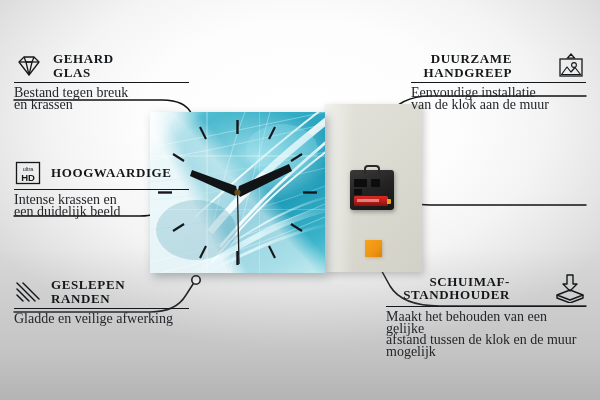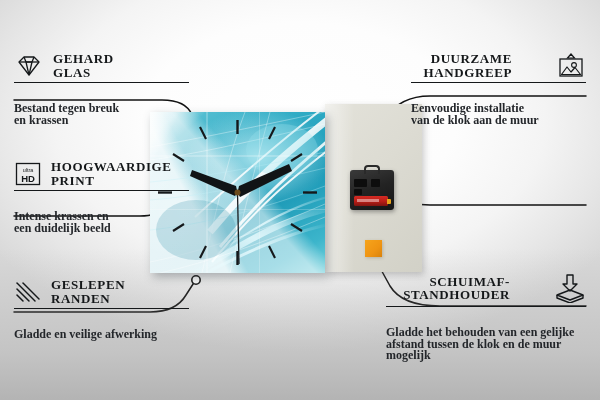--- a/index.html
+++ b/index.html
@@ -29,21 +29,21 @@
   .title{
     font-family:"Liberation Serif",serif;
     font-weight:700;font-size:13px;line-height:13.5px;
     letter-spacing:.6px;color:#15181a;text-transform:uppercase;
   }
   .feat.left .title{text-align:left;}
   .feat.right .title{text-align:right;}
   .rule{height:1.4px;background:#15181a;margin-top:3px;}
   .desc{
     font-family:"Liberation Serif",serif;
-    font-size:12px;line-height:11.4px;color:#23262a;margin-top:20px;font-weight:bold;
+    font-size:14px;line-height:11.4px;color:#23262a;margin-top:4px;
   }
   .feat.right .desc{text-align:left;}
   .ico{flex:0 0 auto;display:block;}
 
   
   #product{position:absolute;z-index:3;}
   .backpanel{
     position:absolute;left:325px;top:104px;width:97px;height:168px;
     background:linear-gradient(135deg,#e3e2da 0%,#dcdbd2 45%,#d2d1c7 100%);
     box-shadow:2px 3px 7px rgba(90,90,90,.32);
@@ -263,21 +263,20 @@
 
   <div class="feat left" style="left:14px;top:160px;width:175px;">
     <div class="head">
       <svg class="ico" width="28" height="26" viewBox="0 0 28 26">
         <rect x="2.5" y="2.5" width="23" height="21" fill="none" stroke="#15181a" stroke-width="1.3"></rect>
         <text x="14" y="11" font-family="Liberation Sans, sans-serif" font-size="5.4" text-anchor="middle" fill="#15181a">ultra</text>
         <text x="14" y="20.5" font-family="Liberation Sans, sans-serif" font-size="9.5" font-weight="bold" text-anchor="middle" fill="#15181a">HD</text>
       </svg>
       <div>
         <div class="title">HOOGWAARDIGE</div>
-        <div class="title">PRINT</div>
       </div>
     </div>
     <div class="rule"></div>
     <div class="desc">
       <div>Intense krassen en</div>
       <div>een duidelijk beeld</div>
     </div>
   </div>
 
   <div class="feat left" style="left:14px;top:278px;width:175px;">
@@ -330,18 +329,18 @@
         <div class="title">STANDHOUDER</div>
       </div>
       <svg class="ico" width="32" height="30" viewBox="0 0 32 30">
         <path d="M13,2 L19,2 L19,11 L23,11 L16,18 L9,11 L13,11 Z" fill="none" stroke="#15181a" stroke-width="1.4" stroke-linejoin="round"></path>
         <path d="M16,17 L29,22 L16,27 L3,22 Z" fill="none" stroke="#15181a" stroke-width="1.4" stroke-linejoin="round"></path>
         <path d="M3,22 L3,25 L16,30 L29,25 L29,22" fill="none" stroke="#15181a" stroke-width="1.4" stroke-linejoin="round"></path>
       </svg>
     </div>
     <div class="rule"></div>
     <div class="desc">
-      <div>Gladde het behouden van een gelijke</div>
+      <div>Maakt het behouden van een gelijke</div>
       <div>afstand tussen de klok en de muur mogelijk</div>
     </div>
   </div>
 
 </div>
 
 </body></html>

